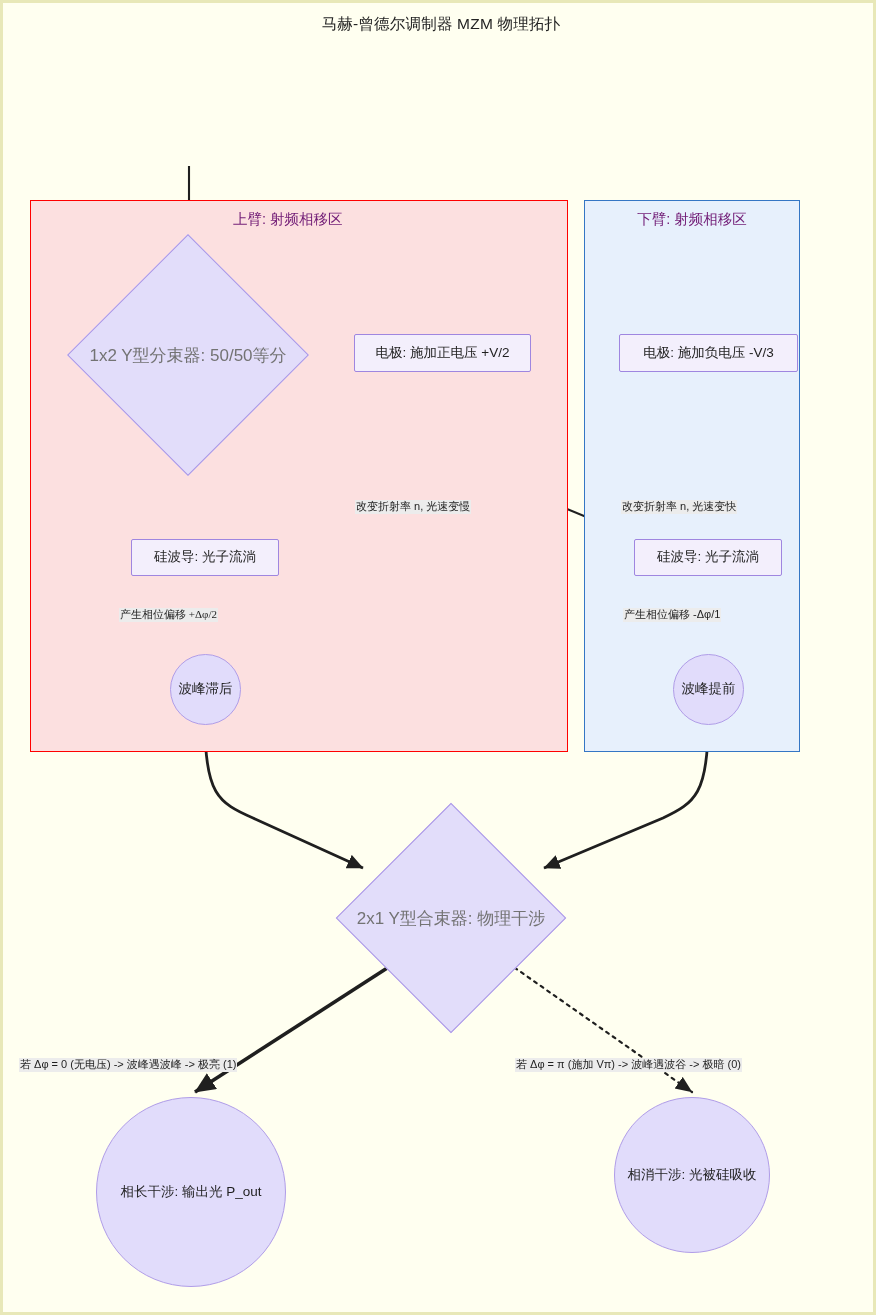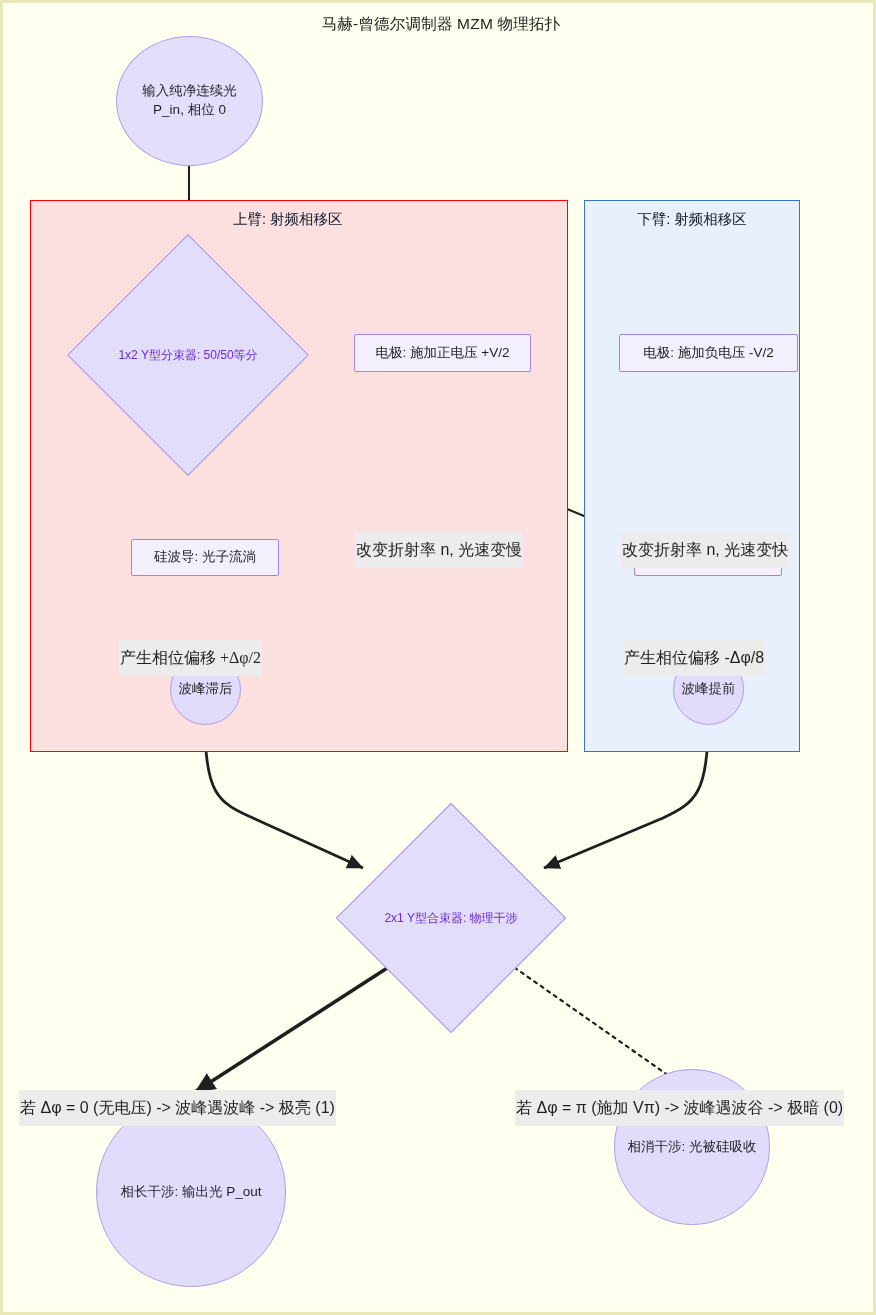--- a/index.html
+++ b/index.html
@@ -47,21 +47,21 @@
     position: absolute;
     box-sizing: border-box;
   }
   .subgraph .sg-title {
     position: absolute;
     top: 9px;
     left: 0;
     width: 100%;
     text-align: center;
     font-size: 14.5px;
-    color: #0f172a;
+    color: #701a75;
   }
   #sg-upper {
     left: 27px;  top: 197px;
     width: 538px; height: 552px;
     background: #fce0e0;
     border: 1.6px solid #ff0000;
   }
   #sg-upper .sg-title { text-align: left; padding-left: 202px; }
   #sg-lower {
     left: 581px; top: 197px;
@@ -108,34 +108,33 @@
     transform: translate(-50%,-50%) rotate(45deg);
     background: #e2ddfa;
     border: 1.2px solid #a995e6;
     box-sizing: border-box;
   }
   .diamond-label {
     position: absolute;
     left: 50%; top: 50%;
     transform: translate(-50%,-50%);
     white-space: nowrap;
-    font-size: 12px;
-    color: #6d28d9;
+    font-size: 17px;
+    color: #737373;
   }
 
   
   .elabel {
     position: absolute;
     background: #ececec;
     color: #1f1f1f;
-    font-size: 16px;
+    font-size: 11px;
     white-space: nowrap;
-    padding: 8px 1px;
+    padding: 0 1px;
     line-height: 1.25;
-    margin-top: 32px;
   }
 </style>
 </head>
 <body>
 
 <div id="stage">
 
   <div class="title">马赫-曾德尔调制器 MZM 物理拓扑</div>
 
   <svg id="edges" viewBox="0 0 876 1315">
@@ -197,36 +196,32 @@
   </svg>
 
   <div class="subgraph" id="sg-upper">
     <div class="sg-title">上臂: 射频相移区</div>
   </div>
 
   <div class="subgraph" id="sg-lower">
     <div class="sg-title">下臂: 射频相移区</div>
   </div>
 
-  <div class="node ellipse" style="left:113px; top:33px; width:147px; height:130px; flex-direction:column;">
-    <span>输入纯净连续光</span>
-    <span>P_in, 相位 0</span>
-  </div>
 
   <div class="diamond-wrap" style="left:64px; top:231px; width:242px; height:242px;">
     <div class="diamond-shape" style="width:171px; height:171px;"></div>
     <div class="diamond-label">1x2 Y型分束器: 50/50等分</div>
   </div>
 
   <div class="node rect" style="left:351px; top:331px; width:177px; height:38px;">
     <span>电极: 施加正电压 +V/2</span>
   </div>
 
   <div class="node rect" style="left:616px; top:331px; width:179px; height:38px;">
-    <span>电极: 施加负电压 -V/2</span>
+    <span>电极: 施加负电压 -V/3</span>
   </div>
 
   <div class="node rect" style="left:128px; top:536px; width:148px; height:37px;">
     <span>硅波导: 光子流淌</span>
   </div>
 
   <div class="node rect" style="left:631px; top:536px; width:148px; height:37px;">
     <span>硅波导: 光子流淌</span>
   </div>
 
@@ -240,29 +235,29 @@
 
   <div class="diamond-wrap" style="left:333px; top:800px; width:230px; height:230px;">
     <div class="diamond-shape" style="width:163px; height:163px;"></div>
     <div class="diamond-label">2x1 Y型合束器: 物理干涉</div>
   </div>
 
   <div class="node circle" style="left:93px; top:1094px; width:190px; height:190px;">
     <span>相长干涉: 输出光 P_out</span>
   </div>
 
-  <div class="node circle" style="left:611px; top:1066px; width:156px; height:156px;justify-content:center;">
+  <div class="node circle" style="left:611px; top:1094px; width:156px; height:156px;justify-content:center;">
     <span>相消干涉: 光被硅吸收</span>
   </div>
 
   <div class="elabel" style="left:352px; top:497px;">改变折射率 n, 光速变慢</div>
 
   <div class="elabel" style="left:618px; top:497px;">改变折射率 n, 光速变快</div>
 
   <div class="elabel" style="left:116px; top:605px;font-family:Liberation Serif, serif;">产生相位偏移 +Δφ/2</div>
 
-  <div class="elabel" style="left:620px; top:605px;">产生相位偏移 -Δφ/8</div>
+  <div class="elabel" style="left:620px; top:605px;">产生相位偏移 -Δφ/1</div>
 
   <div class="elabel" style="left:16px; top:1055px;">若 Δφ = 0 (无电压) -&gt; 波峰遇波峰 -&gt; 极亮 (1)</div>
 
   <div class="elabel" style="left:512px; top:1055px;">若 Δφ = π (施加 Vπ) -&gt; 波峰遇波谷 -&gt; 极暗 (0)</div>
 
 </div>
 
 </body></html>

